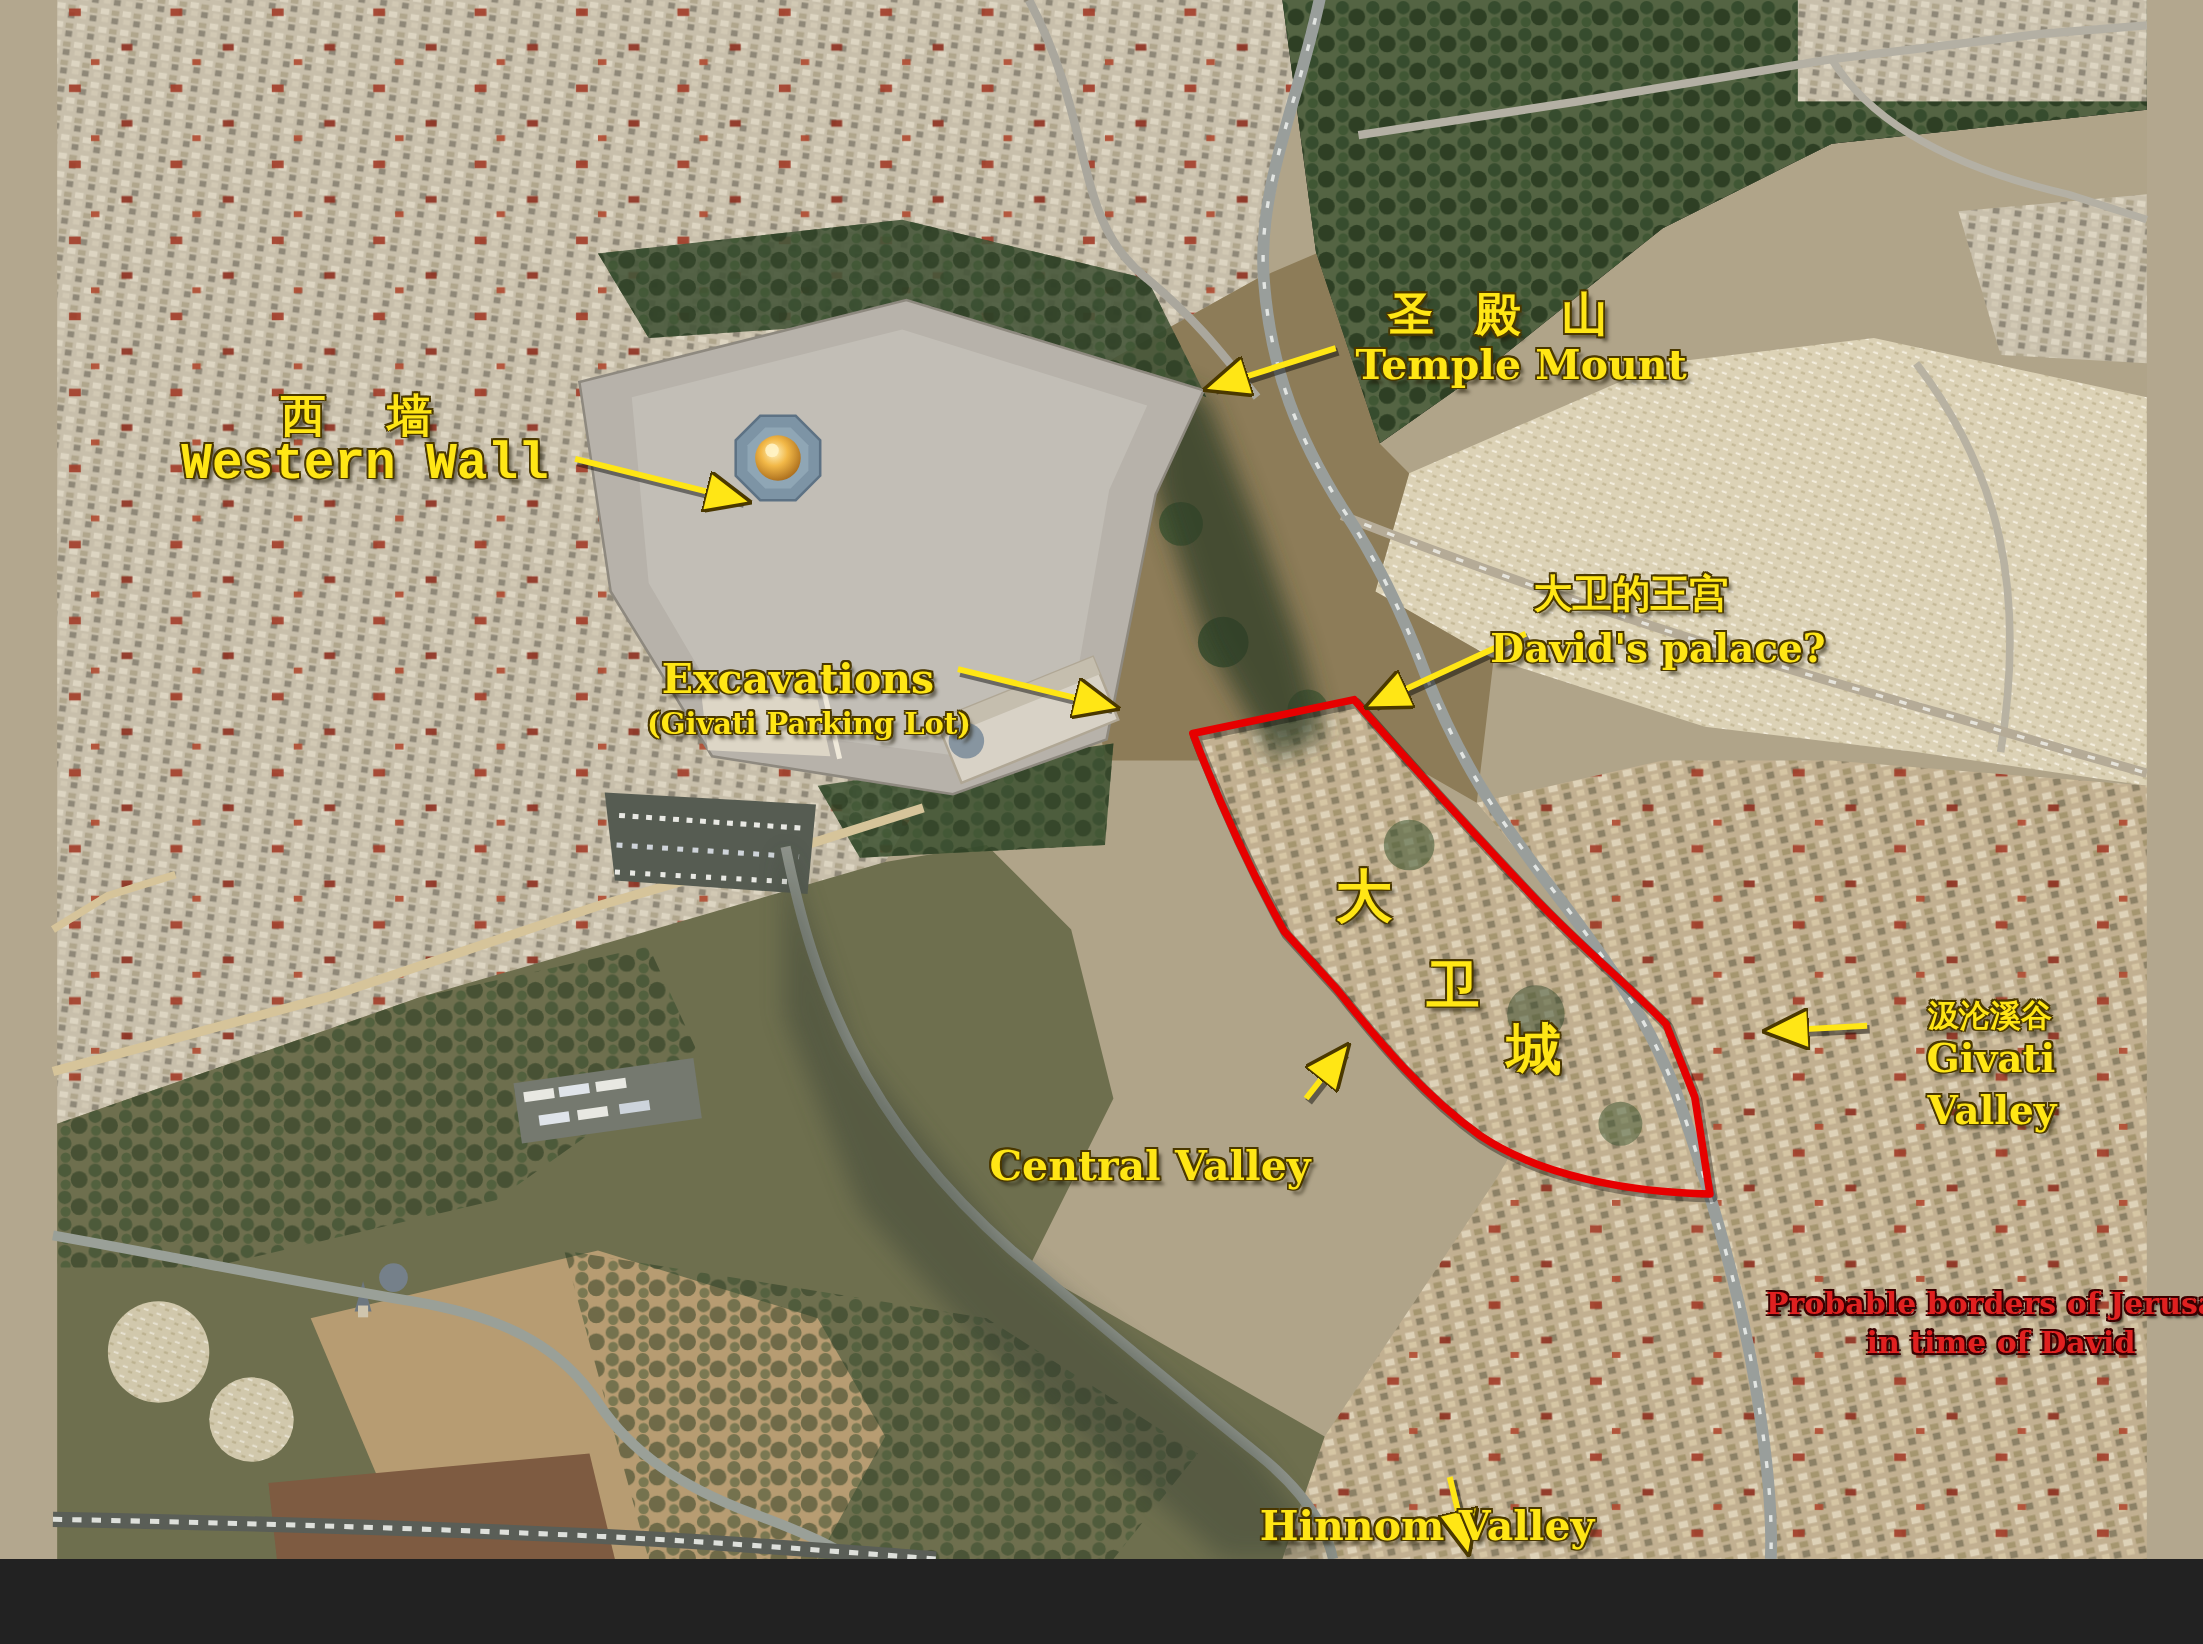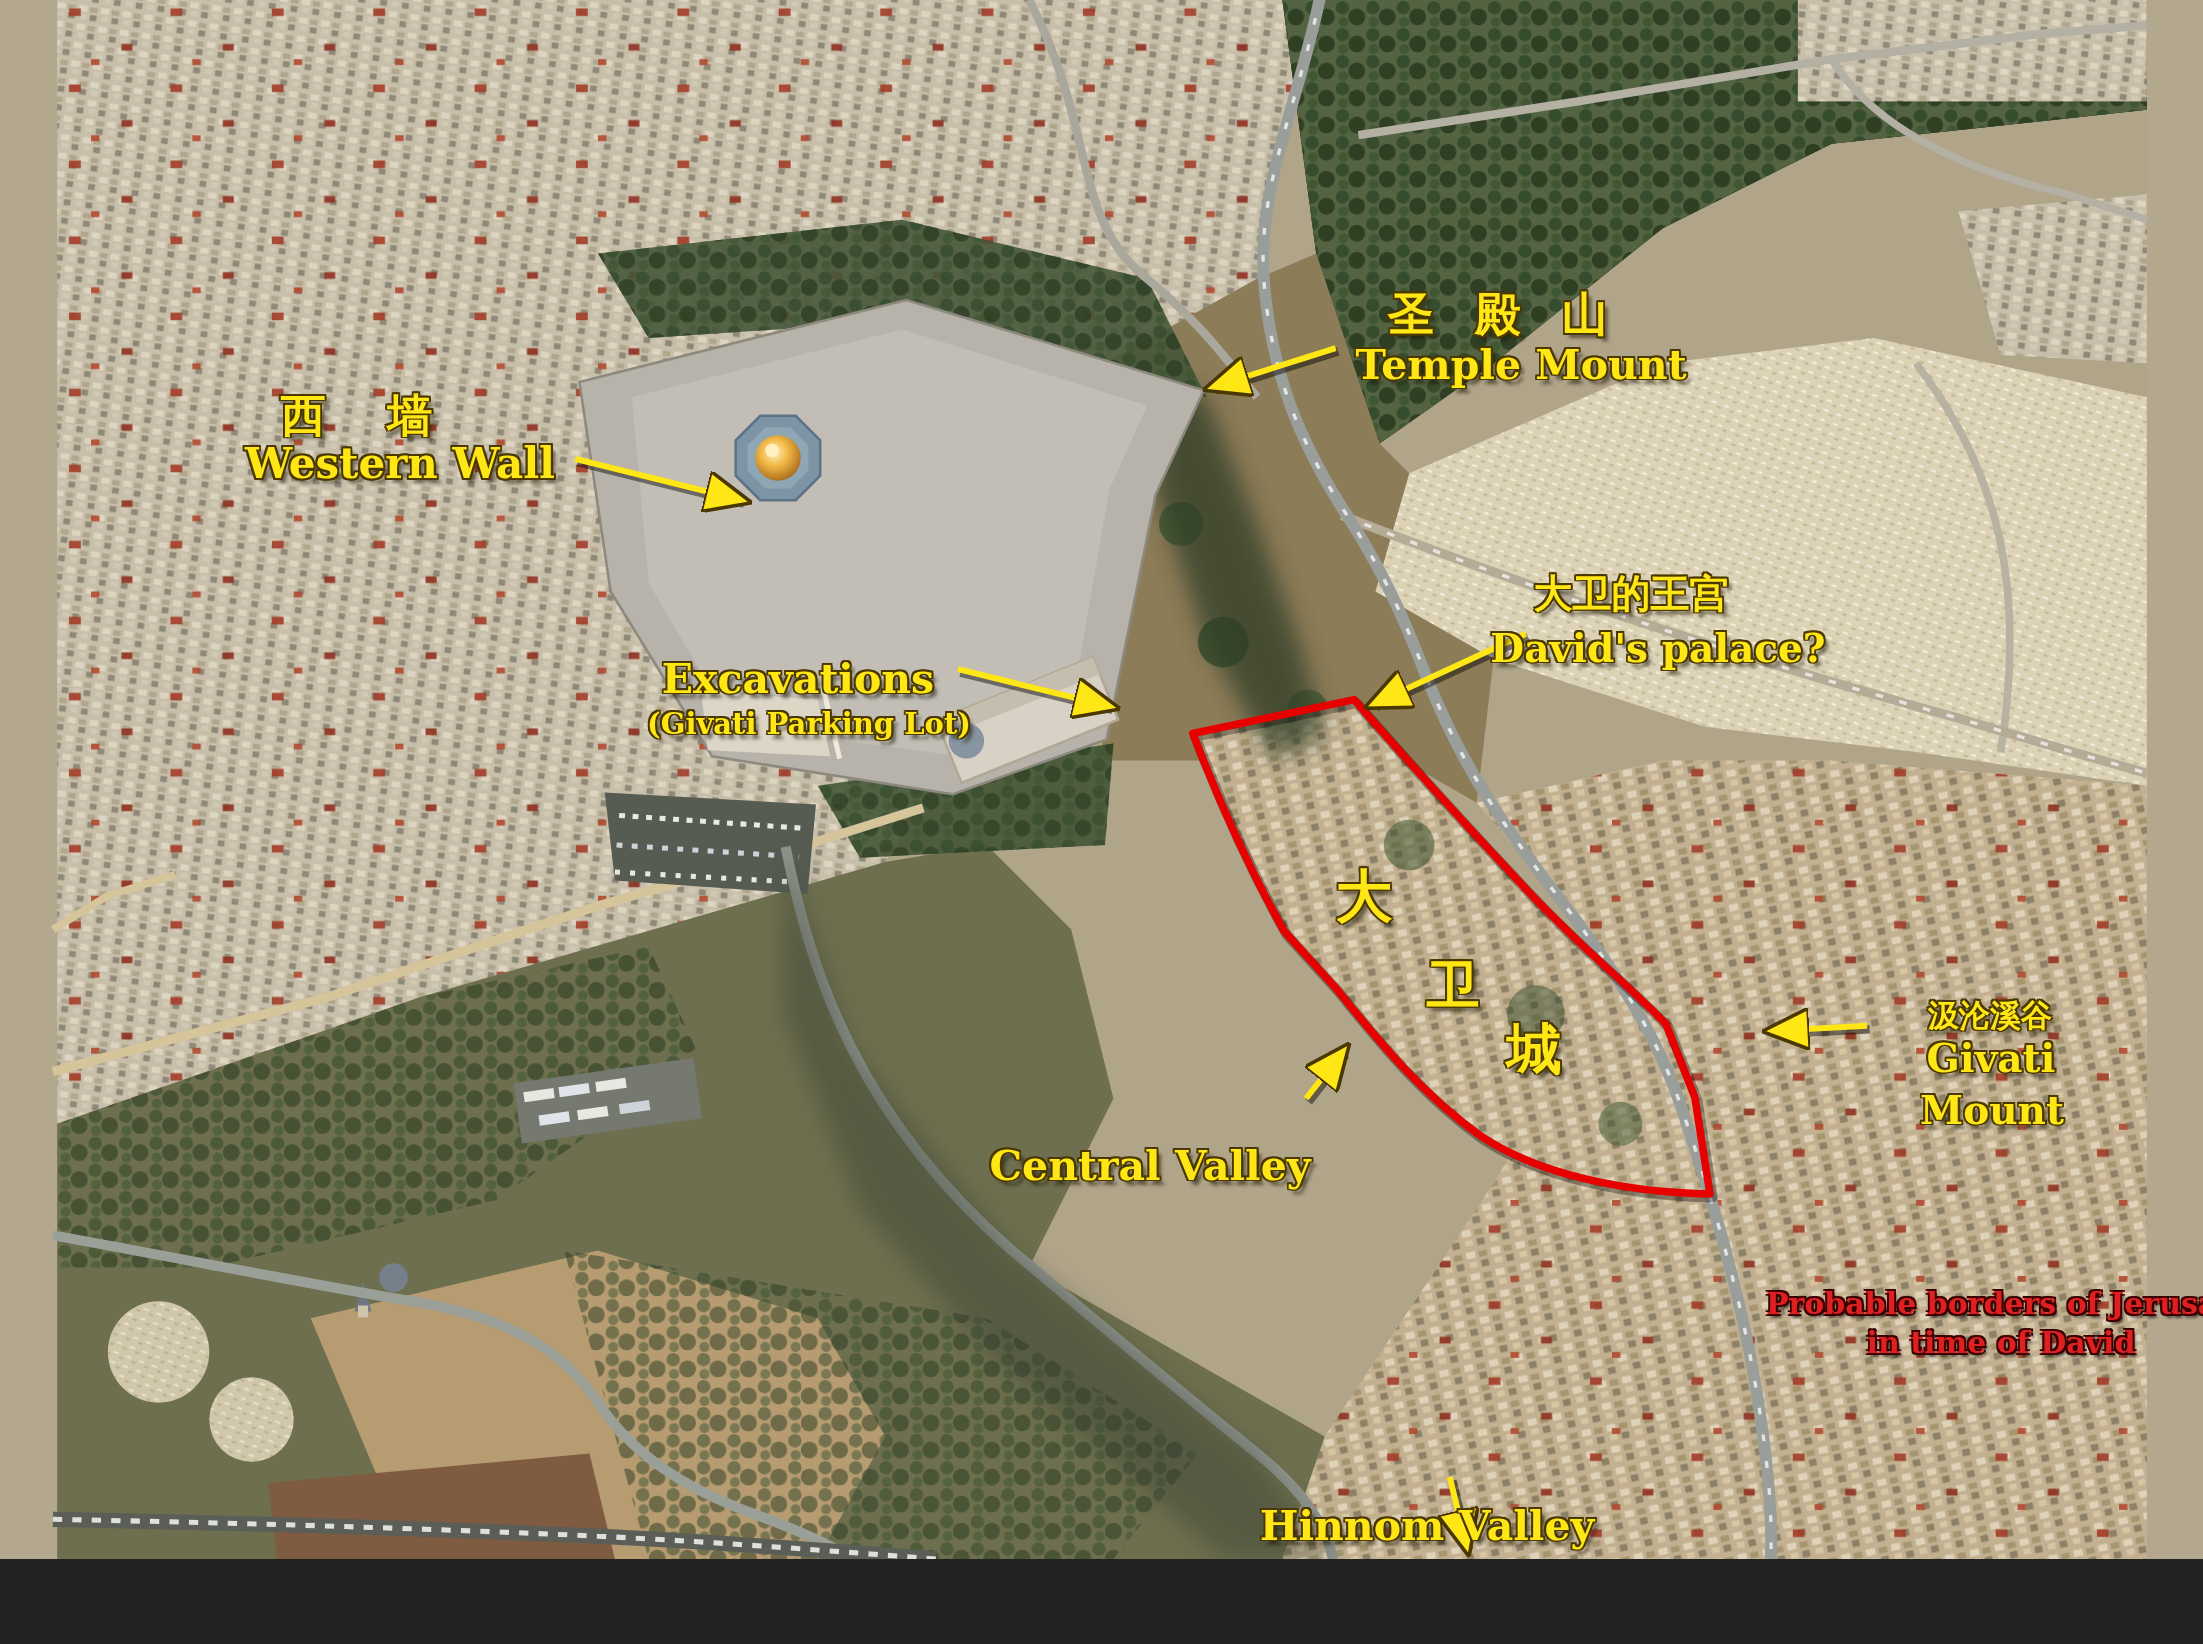--- a/index.html
+++ b/index.html
@@ -224,35 +224,35 @@
       <path d="M1478,1300 L1522,1244" marker-end="url(#ah)"></path>
       <path d="M2142,1214 L2030,1220" marker-end="url(#ah)"></path>
       <path d="M1648,1748 L1668,1830" marker-end="url(#ah)"></path>
     </g>
   </svg>
 
   <div class="lbl" style="left:1504px;top:314px;font-size:46px;letter-spacing:12.5px;">圣 殿 山</div>
   <div class="lbl" style="left:1521px;top:365px;font-size:41px;">Temple Mount</div>
 
   <div class="lbl" style="left:368px;top:415px;font-size:45px;letter-spacing:23px;">西  墙</div>
-  <div class="lbl" style="left:400px;top:464px;font-size:42px;">Western Wall</div>
+  <div class="lbl" style="left:365px;top:464px;font-size:51px;font-family:Liberation Mono, monospace;">Western Wall</div>
 
   <div class="lbl" style="left:798px;top:679px;font-size:41px;">Excavations</div>
   <div class="lbl" style="left:799px;top:724px;font-size:29px;margin-left:10px;">(Givati Parking Lot)</div>
 
   <div class="lbl" style="left:1631px;top:593px;font-size:39px;">大卫的王宫</div>
   <div class="lbl" style="left:1658px;top:648px;font-size:39px;">David's palace?</div>
 
   <div class="lbl" style="left:1364px;top:895px;font-size:57px;">大</div>
   <div class="lbl" style="left:1453px;top:984px;font-size:53px;">卫</div>
   <div class="lbl" style="left:1534px;top:1048px;font-size:55px;">城</div>
 
   <div class="lbl" style="left:1990px;top:1015px;font-size:31px;">汲沦溪谷</div>
   <div class="lbl" style="left:1991px;top:1058px;font-size:39px;">Givati</div>
-  <div class="lbl" style="left:1992px;top:1110px;font-size:39px;">Mount</div>
+  <div class="lbl" style="left:1992px;top:1110px;font-size:39px;">Valley</div>
 
   <div class="lbl" style="left:1150px;top:1166px;font-size:41px;">Central Valley</div>
 
   <div class="lbl" style="left:1427px;top:1526px;font-size:41px;">Hinnom Valley</div>
   <div class="lbl" style="left:1373px;top:1584px;font-size:39px;">欣嫩子谷</div>
 
   <div class="lbl-red lbl-left" style="left:1766px;top:1304px;">Probable borders of Jerusalem</div>
   <div class="lbl-red" style="left:2001px;top:1343px;">in time of David</div>
 
   <div class="wm">©BiblePlaces.com</div>

